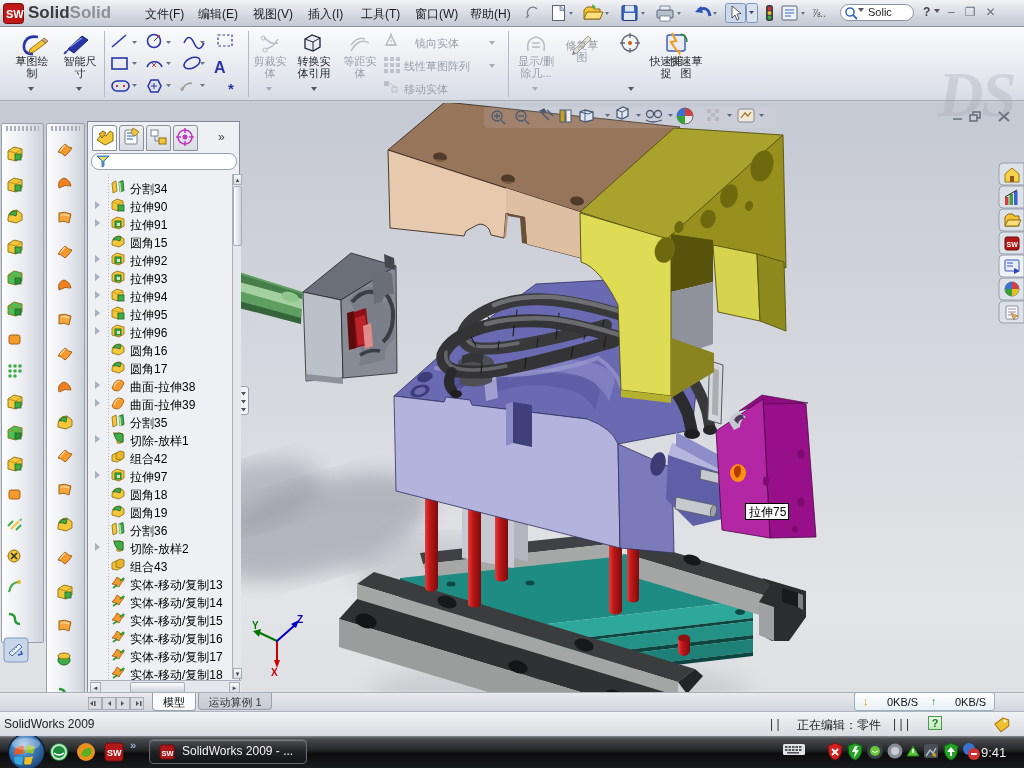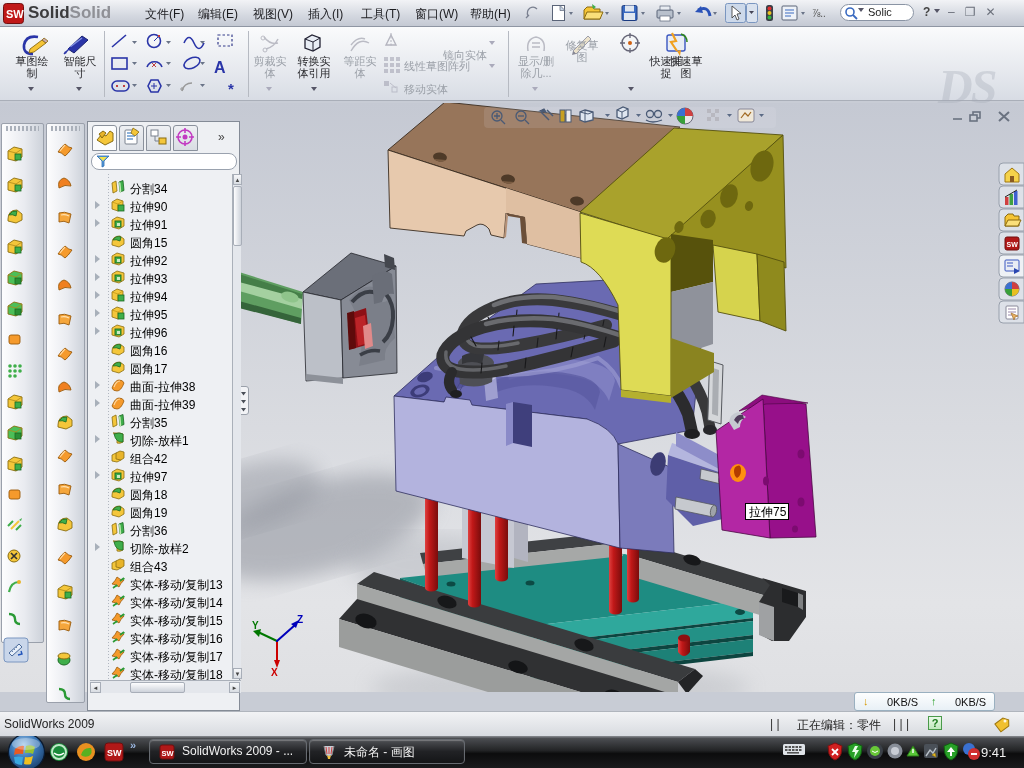--- a/index.html
+++ b/index.html
@@ -13,21 +13,21 @@
 #logotxt{left:28px;top:3px;font-size:17px;font-weight:bold;letter-spacing:0px;color:#3b3b3d;}
 #logotxt .w{color:#8f9096;}
 .menu{top:6px;font-size:12px;color:#1c1c20;}
 #winbtns{left:948px;top:5px;width:70px;height:16px;color:#6a6f7a;font-size:12px;}
 
 
 #toolbar{left:0;top:27px;width:1024px;height:74px;background:linear-gradient(#fafbfc,#e3e6ec 70%,#d8dce4);border-bottom:1px solid #a9aeb8;}
 .tbtxt{font-size:11px;color:#2a2a2e;text-align:center;line-height:12px;white-space:pre;}
 .tbtxt.dis{color:#9ba0a8;}
 .sep{top:31px;width:1px;height:66px;background:#b6bac2;top:4px;}
-#ds{left:938px;top:32px;font-size:48px;font-style:italic;font-weight:bold;color:rgba(160,168,180,0.33);font-family:"Liberation Serif",serif;letter-spacing:-2px;}
+#ds{left:938px;top:32px;font-size:63px;font-style:italic;font-weight:bold;color:rgba(160,168,180,0.33);font-family:"Liberation Serif",serif;letter-spacing:-2px;}
 
 
 #tabrow{left:0;top:101px;width:357px;height:20px;background:#c7ccd4;border-bottom:1px solid #9aa0aa;}
 .tab{top:1px;height:19px;background:linear-gradient(#d6dae1,#c2c7d0);border:1px solid #8b919c;border-bottom:none;font-size:12px;color:#23262b;text-align:center;padding-top:3px;}
 .tab.act{background:#fafbfc;height:20px;z-index:3;}
 
 
 .lcol{background:linear-gradient(90deg,#fdfdfe,#e9ebf0 55%,#cdd2da);border:1px solid #9aa0ab;border-radius:2px;}
 .grip{height:5px;margin:2px 4px 0 4px;background:repeating-linear-gradient(90deg,#aab0ba 0 2px,transparent 2px 4px);}
 
@@ -621,21 +621,21 @@
           <rect x="2" y="38" width="4" height="4"></rect>
           <rect x="8" y="38" width="4" height="4"></rect>
           <rect x="14" y="38" width="4" height="4"></rect>
         </g>
       <g fill="#99a">
           <rect x="2" y="50" width="5" height="5"></rect>
           <rect x="10" y="56" width="5" height="5" fill="none" stroke="#99a"></rect>
           <path d="M8,52 l6,5" stroke="#99a"></path>
         </g>
     </svg>
-    <div class="abs tbtxt dis" style="left:404px;top:22px;width:66px;text-align:left;margin-left:39px;">镜向实体</div>
+    <div class="abs tbtxt dis" style="left:404px;top:10px;width:66px;text-align:center;">镜向实体</div>
     <div class="abs tbtxt dis" style="left:404px;top:33px;width:78px;text-align:left;">线性草图阵列</div>
     <div class="abs tbtxt dis" style="left:404px;top:56px;width:66px;text-align:left;">移动实体</div>
     <div class="abs" style="left:489px;top:14px;width:0;height:0;border-top:4px solid #aab;border-left:3.5px solid transparent;border-right:3.5px solid transparent;"></div>
     <div class="abs" style="left:489px;top:37px;width:0;height:0;border-top:4px solid #aab;border-left:3.5px solid transparent;border-right:3.5px solid transparent;"></div>
     <div class="abs sep" style="left:508px;"></div>
 
     <svg class="abs" style="left:524px;top:6px;" width="24" height="22" viewBox="0 0 24 22" opacity="0.45">
         <path d="M4,18 q-2,-12 8,-14 q10,2 8,14" fill="none" stroke="#778" stroke-width="1.5"></path>
         <path d="M8,10 l8,0 M8,14 l8,0" stroke="#778" stroke-width="1.3"></path>
       </svg>
@@ -1096,20 +1096,40 @@
         <div style="position:absolute;left:0px;top:494px;width:9px;height:11px;background:linear-gradient(#f6f7f9,#d9dde3);border:1px solid #a8aeb8;font-size:6px;color:#444;text-align:center;line-height:10px;">▼</div>
         <div style="position:absolute;left:0;top:12px;width:9px;height:60px;background:linear-gradient(90deg,#fdfdfe,#cdd2da);border:1px solid #a8aeb8;border-radius:2px;"></div>
       </div>
     <div id="hscroll">
         <div style="position:absolute;left:0;top:1px;width:11px;height:11px;background:linear-gradient(#f6f7f9,#d9dde3);border:1px solid #a8aeb8;font-size:6px;color:#444;text-align:center;line-height:10px;">◄</div>
         <div style="position:absolute;left:139px;top:1px;width:11px;height:11px;background:linear-gradient(#f6f7f9,#d9dde3);border:1px solid #a8aeb8;font-size:6px;color:#444;text-align:center;line-height:10px;">►</div>
         <div style="position:absolute;left:40px;top:1px;width:55px;height:11px;background:linear-gradient(#fdfdfe,#cdd2da);border:1px solid #a8aeb8;border-radius:2px;"></div>
       </div>
   </div>
 
+  <div id="modeltabs" class="abs">
+    <div class="abs" style="left:88px;top:3px;width:60px;height:13px;">
+      <svg width="60" height="13" viewBox="0 0 60 13">
+          <g fill="#d9dce1" stroke="#9aa0aa" stroke-width="0.8">
+            <rect x="0.5" y="0.5" width="13" height="12"></rect>
+            <rect x="14.5" y="0.5" width="13" height="12"></rect>
+            <rect x="28.5" y="0.5" width="13" height="12"></rect>
+            <rect x="42.5" y="0.5" width="13" height="12"></rect>
+          </g>
+          <g fill="#555">
+            <path d="M5,4 l-3,2.5 3,2.5z M6,4 h1.5 v5 H6z"></path>
+            <path d="M23,4 l-3,2.5 3,2.5z"></path>
+            <path d="M33,4 l3,2.5 -3,2.5z"></path>
+            <path d="M48,4 l3,2.5 -3,2.5z M52,4 h1.5 v5 H52z"></path>
+          </g>
+        </svg>
+    </div>
+    <div class="abs" style="left:152px;top:0px;width:44px;height:18px;background:#fafbfc;border:1px solid #9aa0aa;border-top:none;border-radius:0 0 4px 4px;font-size:11px;text-align:center;padding-top:2px;">模型</div>
+    <div class="abs" style="left:198px;top:0px;width:74px;height:17px;background:linear-gradient(#d4d8de,#c6cbd2);border:1px solid #9aa0aa;border-top:none;border-radius:0 0 4px 4px;font-size:11px;text-align:center;padding-top:2px;color:#333;">运动算例 1</div>
+  </div>
 
   <div id="statusbar" class="abs">
     <div class="abs" style="left:4px;top:5px;">SolidWorks 2009</div>
     <div class="abs" style="left:770px;top:5px;color:#333;">| |</div>
     <div class="abs" style="left:797px;top:5px;">正在编辑：零件</div>
     <div class="abs" style="left:893px;top:5px;color:#333;">| | |</div>
     <div class="abs" style="left:928px;top:4px;width:14px;height:14px;background:linear-gradient(#eafae8,#bfe8bc);border:1px solid #4a9a4a;color:#1a7a1a;font-size:11px;font-weight:bold;text-align:center;">?</div>
     <svg class="abs" style="left:992px;top:3px;" width="20" height="18" viewBox="0 0 20 18">
         <path d="M3,10 L10,3 l6,1 1,6 -7,7z" fill="#f0c030" stroke="#a07810" stroke-width="1" transform="rotate(8 10 9)"></path>
         <circle cx="13" cy="6" r="1.5" fill="#fff8e0"></circle>
@@ -1121,25 +1141,20 @@
     <span class="abs" style="left:32px;top:3px;">0KB/S</span>
     <span class="abs" style="left:76px;top:2px;color:#2aa02a;">↑</span>
     <span class="abs" style="left:100px;top:3px;">0KB/S</span>
   </div>
 
   <div id="taskbar" class="abs">
     <div class="tbtn" style="left:149px;width:158px;padding:4px 0 0 32px;"><svg class="abs" style="left:9px;top:4px;" width="16" height="16" viewBox="0 0 16 16">
           <rect x="1" y="1" width="14" height="14" rx="2" fill="#b01818" stroke="#700e0e"></rect>
           <text x="2.5" y="11.5" font-size="7.5" font-weight="bold" fill="#fff">SW</text>
         </svg>SolidWorks 2009 - ...</div>
-    <div class="tbtn" style="left:309px;width:156px;padding:4px 0 0 34px;"><svg class="abs" style="left:11px;top:4px;" width="16" height="16" viewBox="0 0 16 16">
-          <path d="M3,2 l2,9 q3,3 6,0 l2,-9" fill="#c8ccd4" stroke="#888"></path>
-          <path d="M5,3 l1,7 M8,3 l0,7 M11,3 l-1,7" stroke="#d04040" stroke-width="1"></path>
-          <path d="M6,11 q2,2 4,0 l-1,4 -2,0z" fill="#f0c040"></path>
-        </svg>未命名 - 画图</div>
 
     <svg class="abs" style="left:5px;top:0px;" width="44" height="32" viewBox="0 0 44 32">
       <defs>
           <radialGradient id="orb" cx="0.42" cy="0.3" r="0.8">
             <stop offset="0" stop-color="#9fc6e8"></stop>
             <stop offset="0.45" stop-color="#3a78b8"></stop>
             <stop offset="1" stop-color="#16365e"></stop>
           </radialGradient>
         </defs>
       <circle cx="21.5" cy="16" r="18" fill="url(#orb)" stroke="#0a1a30" stroke-width="1.2"></circle>

